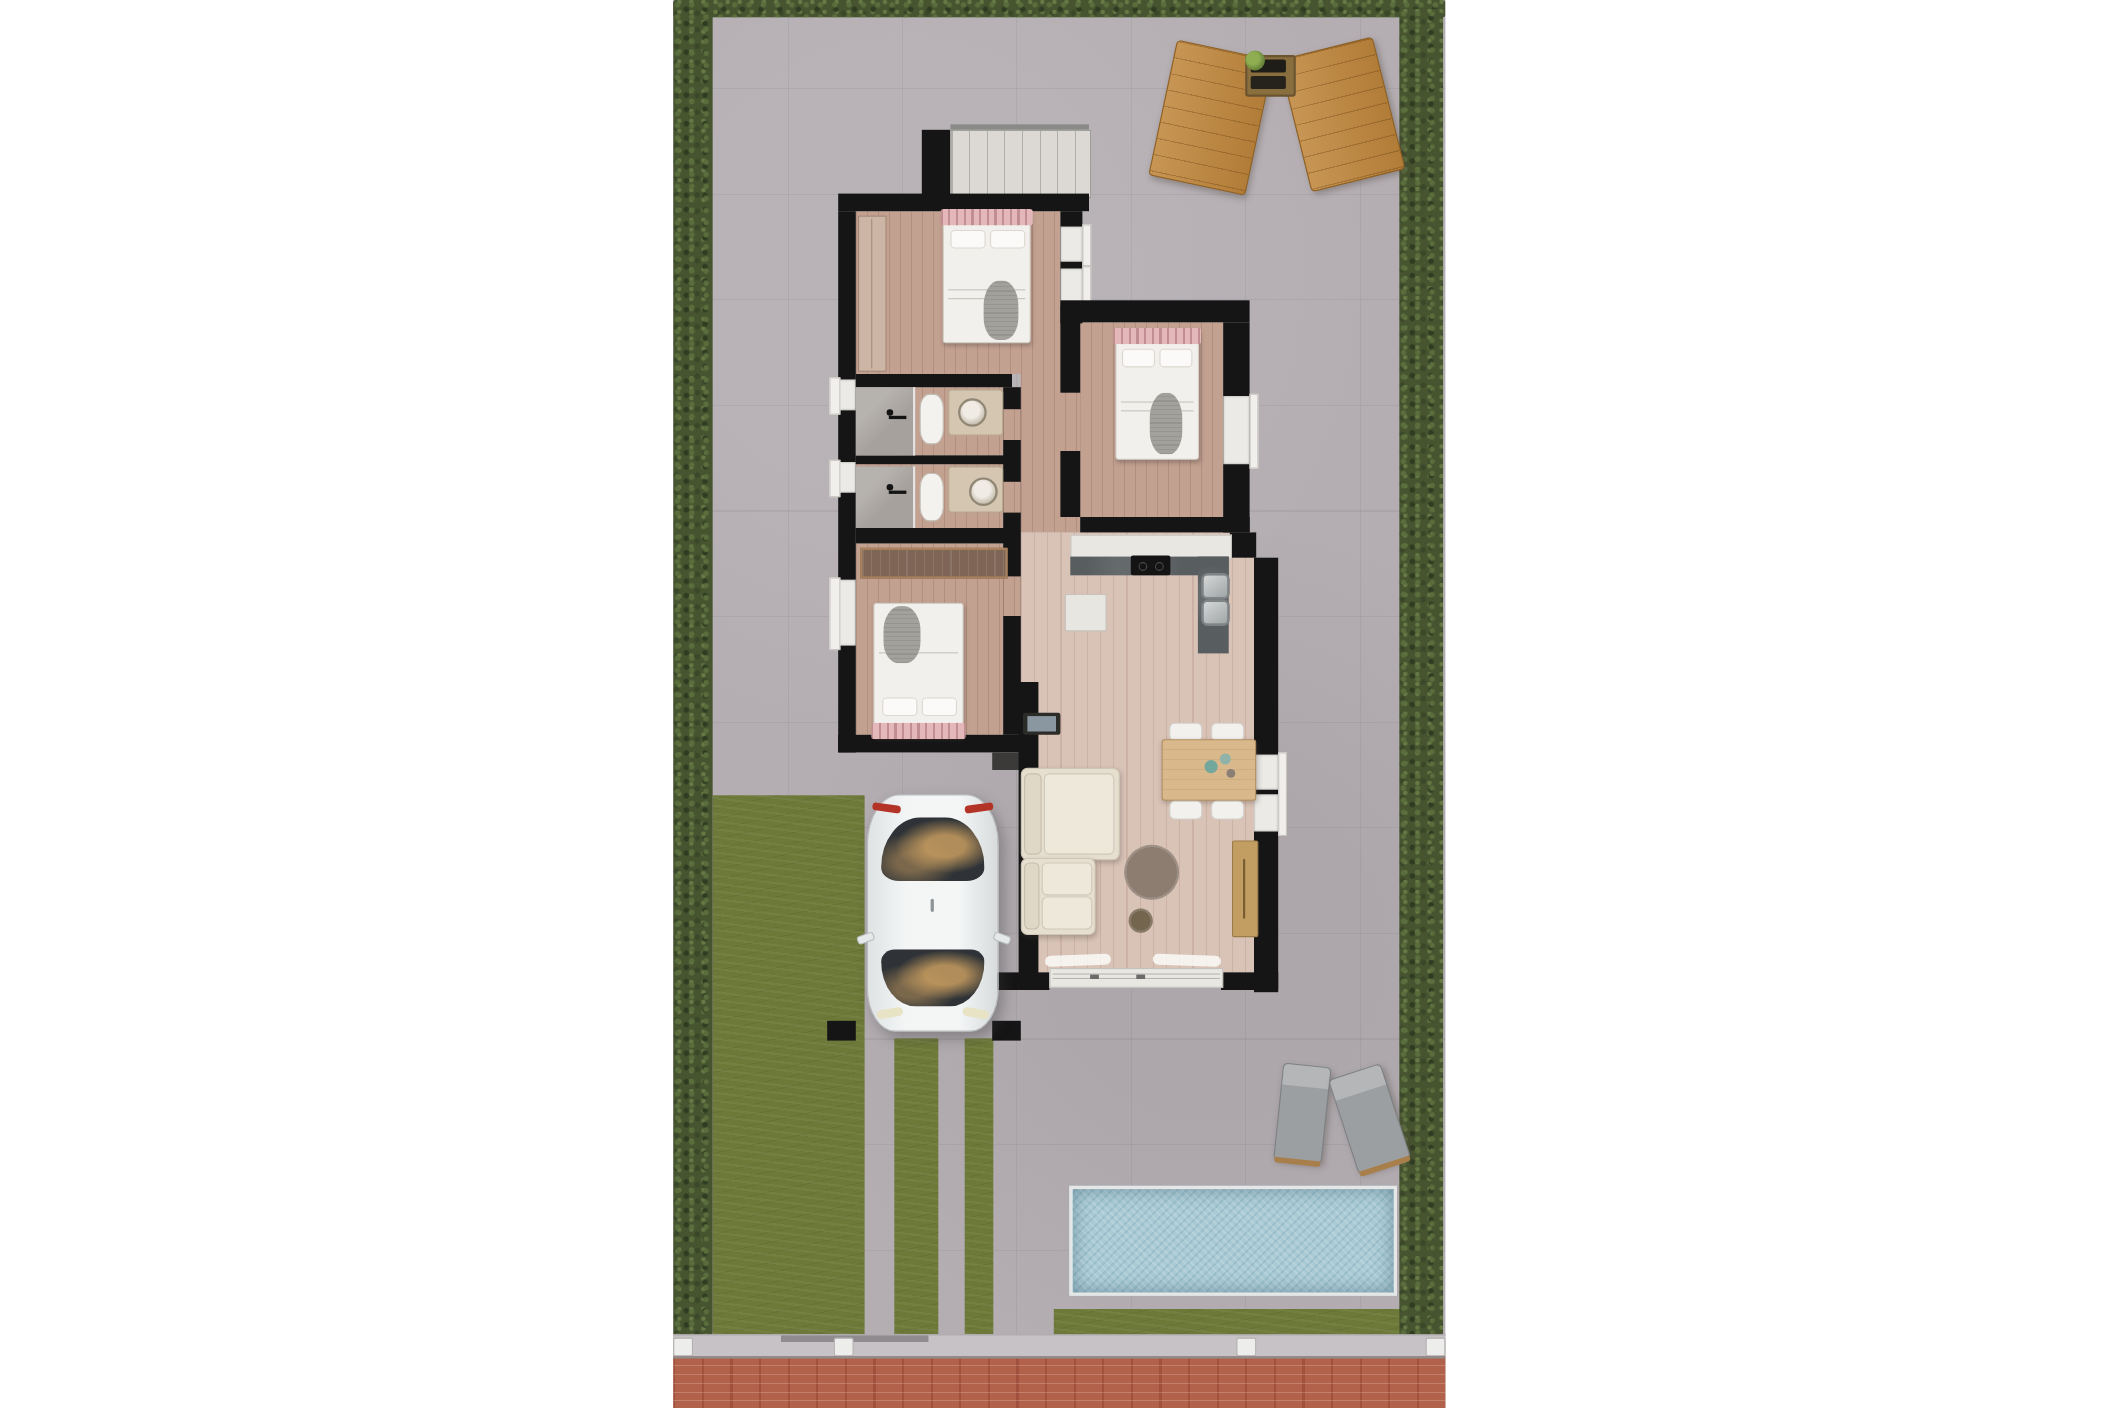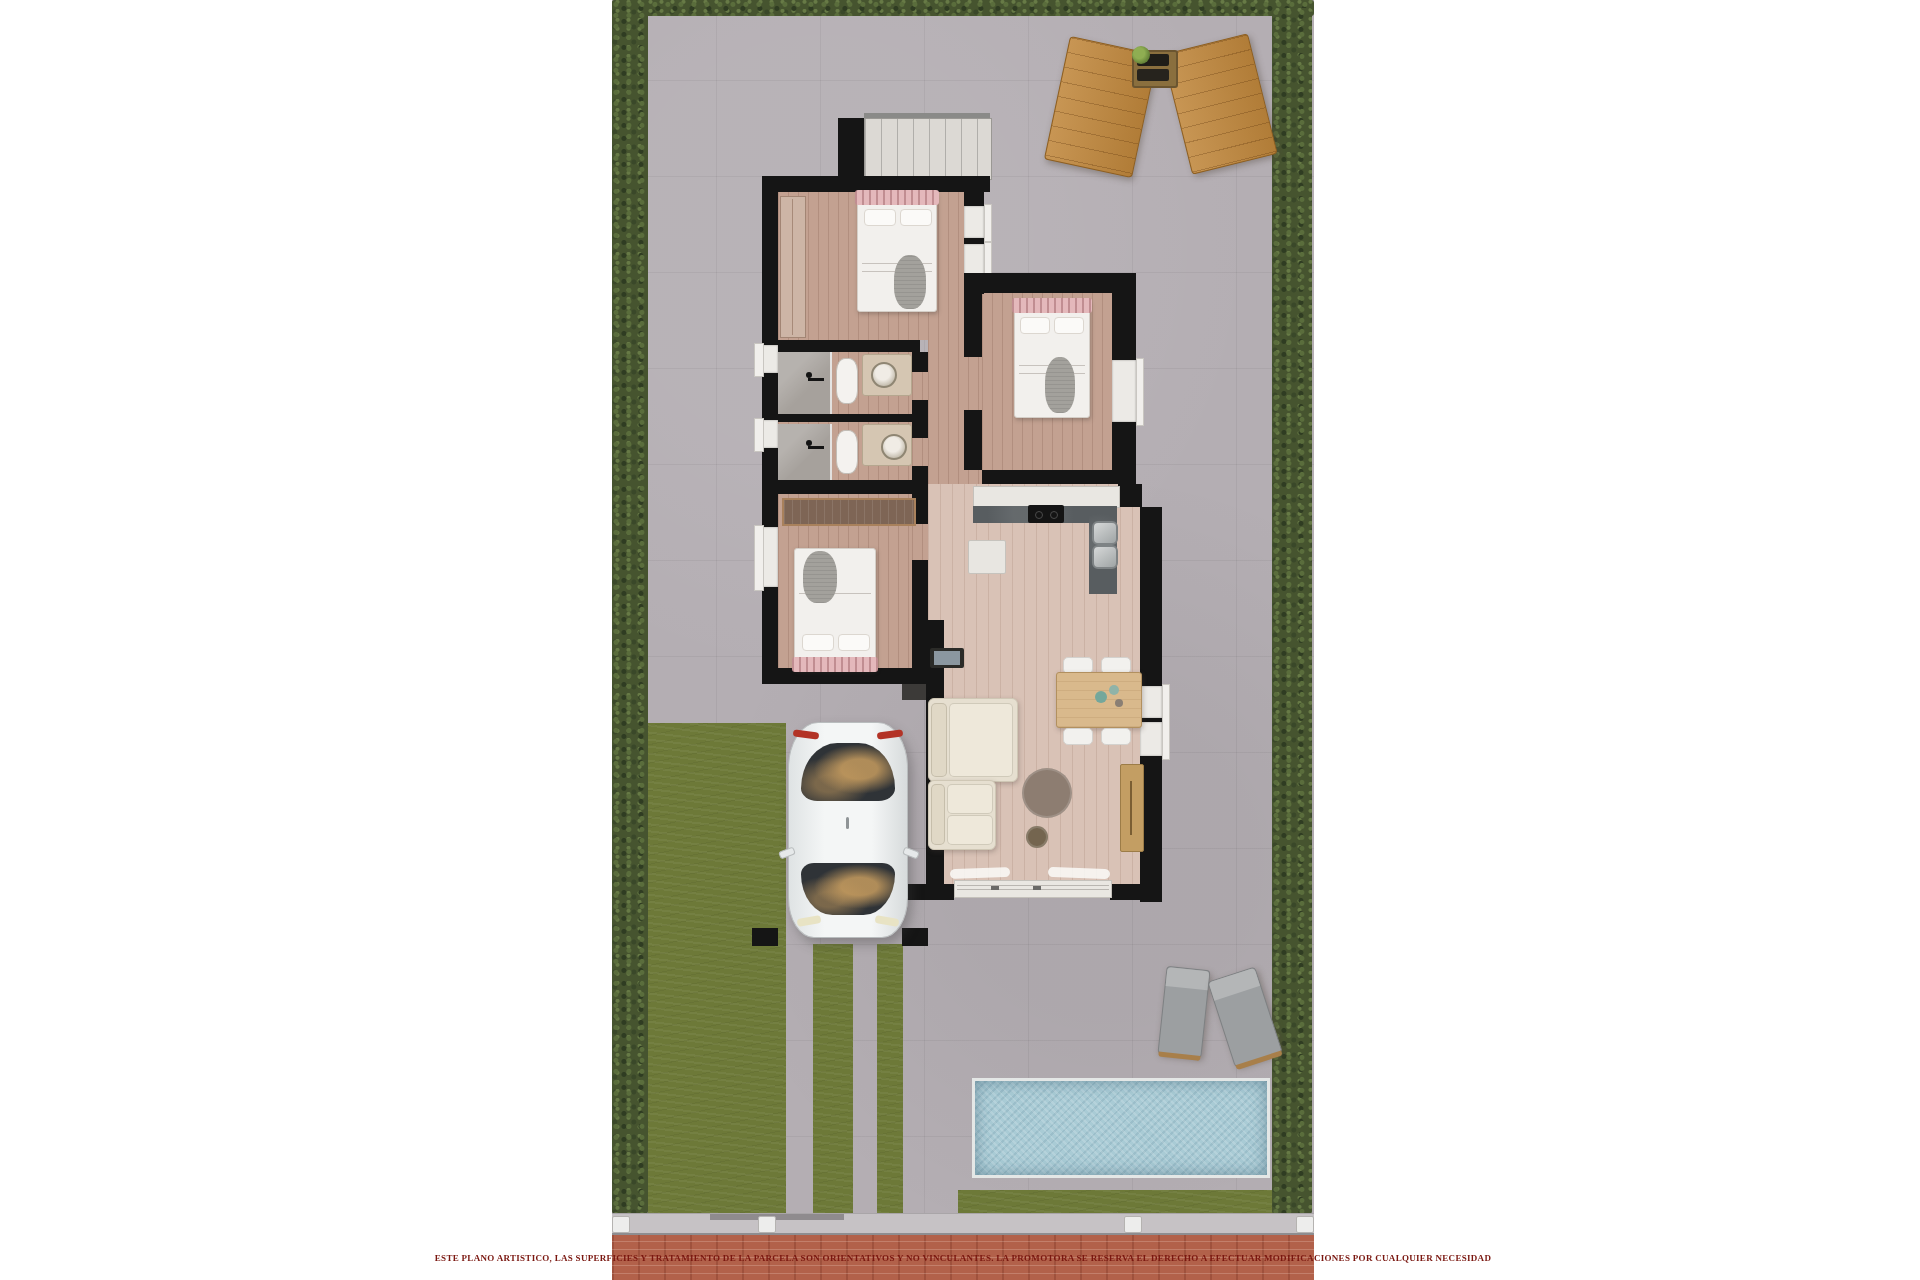--- a/index.html
+++ b/index.html
@@ -315,16 +315,15 @@
     <div class="abs" style="left:57px;top:94px;width:3px;height:12px;background:#8f9496;border-radius:2px;"></div>
     <div class="abs" style="left:4px;top:8px;width:26px;height:7px;background:#b33326;border-radius:6px;transform:rotate(8deg);"></div>
     <div class="abs" style="left:88px;top:8px;width:26px;height:7px;background:#b33326;border-radius:6px;transform:rotate(-8deg);"></div>
     <div class="abs" style="left:8px;top:194px;width:24px;height:8px;background:#e8e3c4;border-radius:6px;transform:rotate(-10deg);"></div>
     <div class="abs" style="left:86px;top:194px;width:24px;height:8px;background:#e8e3c4;border-radius:6px;transform:rotate(10deg);"></div>
     <div class="abs" style="left:-10px;top:126px;width:14px;height:6px;background:#e6e9ea;border:1px solid #b9bdbe;border-radius:3px;transform:rotate(-20deg);"></div>
     <div class="abs" style="left:114px;top:126px;width:14px;height:6px;background:#e6e9ea;border:1px solid #b9bdbe;border-radius:3px;transform:rotate(20deg);"></div>
   </div>
 
   <div class="abs banner" style="left:612px;top:1233px;width:702px;height:47px;">
-    <div class="line">ESTE PLANO ARTISTICO, LAS SUPERFICIES Y TRATAMIENTO DE LA PARCELA SON ORIENTATIVOS Y NO VINCULANTES. LA PROMOTORA SE RESERVA EL DERECHO A EFECTUAR MODIFICACIONES POR CUALQUIER NECESIDAD</div>
   </div>
 
 </div>
 
 </body></html>

